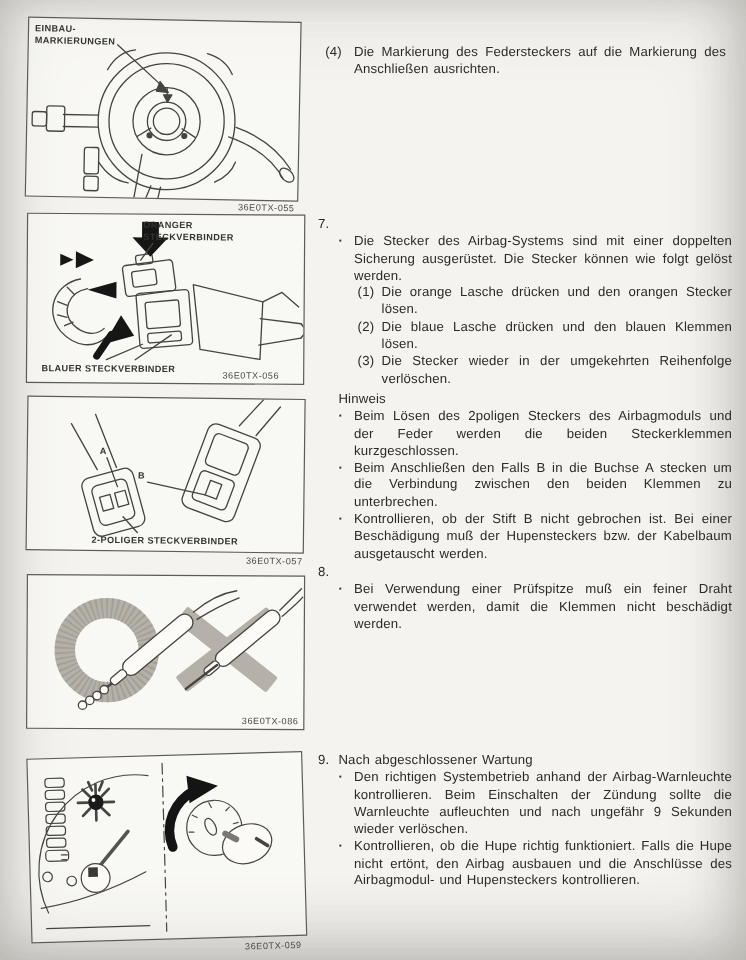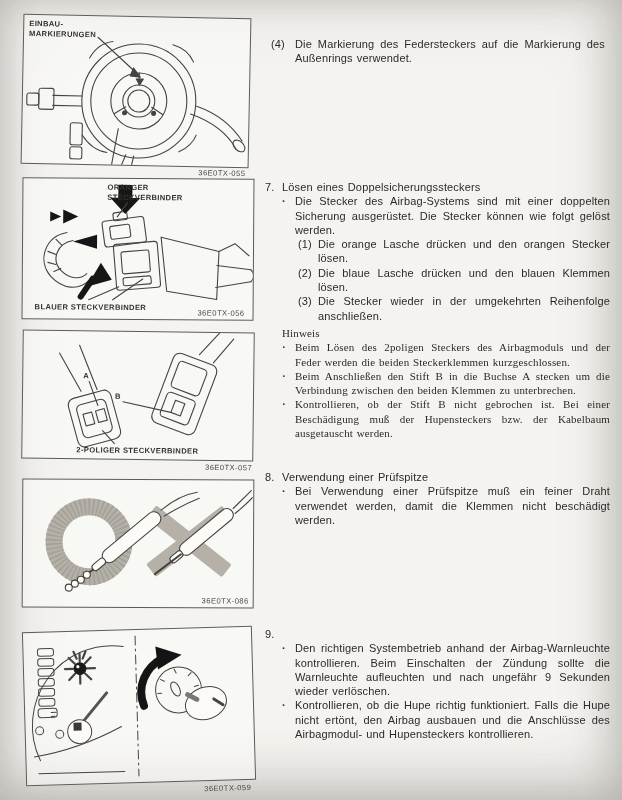--- a/index.html
+++ b/index.html
@@ -27,21 +27,21 @@
   .num{flex:none;}
   .just{flex:1;text-align:justify;}
   .secnum{flex:none;width:17px;}
   .bul{display:flex;margin-left:17px;}
   .dot{flex:none;width:13px;font-weight:bold;}
   .steps{margin-left:33px;}
   .stepnum{flex:none;width:20px;}
   #step4{left:271px;top:37px;width:334px;}
   #step4 .num{width:24px;}
   #sec7{left:265px;top:180px;width:345px;}
-  #hinweis{left:282px;top:326px;width:328px;font-family:Liberation Serif, serif;}
+  #hinweis{left:282px;top:326px;width:328px;}
   #hinweis .bul{margin-left:0;}
   #sec8{left:265px;top:470px;width:345px;}
   #sec9{left:265px;top:627px;width:345px;}
 </style>
 </head>
 <body>
 
 <div class="photo">
 
   <div class="fig" id="fig1">
@@ -98,26 +98,26 @@
         </g>
         <path d="M64 108 L78 84 l11 17 z" fill="#161616" stroke="none"></path>
         <path d="M58 118 L70 100" stroke-width="6" stroke="#161616"></path>
         <path d="M138 58 L196 72 L194 120 L144 112 Z"></path>
         <path d="M196 72 L212 64 L226 76"></path>
         <path d="M194 86 L228 90 M193 108 L228 102"></path>
         <path d="M228 90 q6 6 0 12"></path>
         <path d="M104 24 L94 38 M66 121 L96 108 M90 121 L120 100"></path>
       </g>
     </svg>
-    <div class="figlabel" style="left:84px;top:4px;">
+    <div class="figlabel" style="left:96px;top:4px;">
       <div>ORANGER</div>
       <div>STECKVERBINDER</div>
     </div>
     <div class="figlabel" style="left:12px;bottom:6px;">BLAUER STECKVERBINDER</div>
-    <span class="figcode" style="right:8px;bottom:2px;">36E0TX-056</span>
+    <span class="figcode" style="right:20px;bottom:2px;">36E0TX-056</span>
   </div>
 
   <div class="fig" id="fig3">
     <svg viewBox="0 0 230 127">
       <g fill="none" stroke="#454441" stroke-width="1.1" stroke-linecap="round" stroke-linejoin="round">
         <g transform="rotate(-16 72 88)">
           <rect x="50" y="62" width="44" height="50" rx="7"></rect>
           <rect x="57" y="70" width="30" height="34" rx="5"></rect>
           <rect x="62" y="80" width="9" height="12"></rect>
           <rect x="75" y="80" width="9" height="12"></rect>
@@ -207,79 +207,78 @@
         <path d="M119 76 C112 57 121 38 139 29" stroke-width="8" stroke="#141414"></path>
         <path d="M134 40 L158 26 L132 17 Z" fill="#141414" stroke="none"></path>
       </g>
     </svg>
     <span class="figcode" style="right:4px;bottom:-13px;">36E0TX-059</span>
   </div>
 
   <div class="txt" id="step4">
     <div class="row">
       <span class="num">(4)</span>
-      <span class="just">Die Markierung des Federsteckers auf die Markierung des Außenrings verwendet.</span>
+      <span class="just">Die Markierung des Federsteckers auf die Markierung des Anschließen ausrichten.</span>
     </div>
   </div>
 
   <div class="txt" id="sec7">
     <div class="row">
       <span class="secnum">7.</span>
-      <span>Lösen eines Doppelsicherungssteckers</span>
     </div>
     <div class="bul">
       <span class="dot">·</span>
       <span class="just">Die Stecker des Airbag-Systems sind mit einer doppelten Sicherung ausgerüstet. Die Stecker können wie folgt gelöst werden.</span>
     </div>
     <div class="steps">
       <div class="row">
         <span class="stepnum">(1)</span>
         <span class="just">Die orange Lasche drücken und den orangen Stecker lösen.</span>
       </div>
       <div class="row">
         <span class="stepnum">(2)</span>
         <span class="just">Die blaue Lasche drücken und den blauen Klemmen lösen.</span>
       </div>
       <div class="row">
         <span class="stepnum">(3)</span>
-        <span class="just">Die Stecker wieder in der umgekehrten Reihenfolge anschließen.</span>
+        <span class="just">Die Stecker wieder in der umgekehrten Reihenfolge verlöschen.</span>
       </div>
     </div>
   </div>
 
   <div class="txt" id="hinweis">
     <div>Hinweis</div>
     <div class="bul">
       <span class="dot">·</span>
       <span class="just">Beim Lösen des 2poligen Steckers des Airbagmoduls und der Feder werden die beiden Steckerklemmen kurzgeschlossen.</span>
     </div>
     <div class="bul">
       <span class="dot">·</span>
-      <span class="just">Beim Anschließen den Stift B in die Buchse A stecken um die Verbindung zwischen den beiden Klemmen zu unterbrechen.</span>
+      <span class="just">Beim Anschließen den Falls B in die Buchse A stecken um die Verbindung zwischen den beiden Klemmen zu unterbrechen.</span>
     </div>
     <div class="bul">
       <span class="dot">·</span>
       <span class="just">Kontrollieren, ob der Stift B nicht gebrochen ist. Bei einer Beschädigung muß der Hupensteckers bzw. der Kabelbaum ausgetauscht werden.</span>
     </div>
   </div>
 
   <div class="txt" id="sec8">
     <div class="row">
       <span class="secnum">8.</span>
-      <span>Verwendung einer Prüfspitze</span>
     </div>
     <div class="bul">
       <span class="dot">·</span>
       <span class="just">Bei Verwendung einer Prüfspitze muß ein feiner Draht verwendet werden, damit die Klemmen nicht beschädigt werden.</span>
     </div>
   </div>
 
   <div class="txt" id="sec9">
     <div class="row">
       <span class="secnum">9.</span>
+      <span>Nach abgeschlossener Wartung</span>
     </div>
     <div class="bul">
       <span class="dot">·</span>
       <span class="just">Den richtigen Systembetrieb anhand der Airbag-Warnleuchte kontrollieren. Beim Einschalten der Zündung sollte die Warnleuchte aufleuchten und nach ungefähr 9 Sekunden wieder verlöschen.</span>
     </div>
     <div class="bul">
       <span class="dot">·</span>
       <span class="just">Kontrollieren, ob die Hupe richtig funktioniert. Falls die Hupe nicht ertönt, den Airbag ausbauen und die Anschlüsse des Airbagmodul- und Hupensteckers kontrollieren.</span>
     </div>
   </div>

